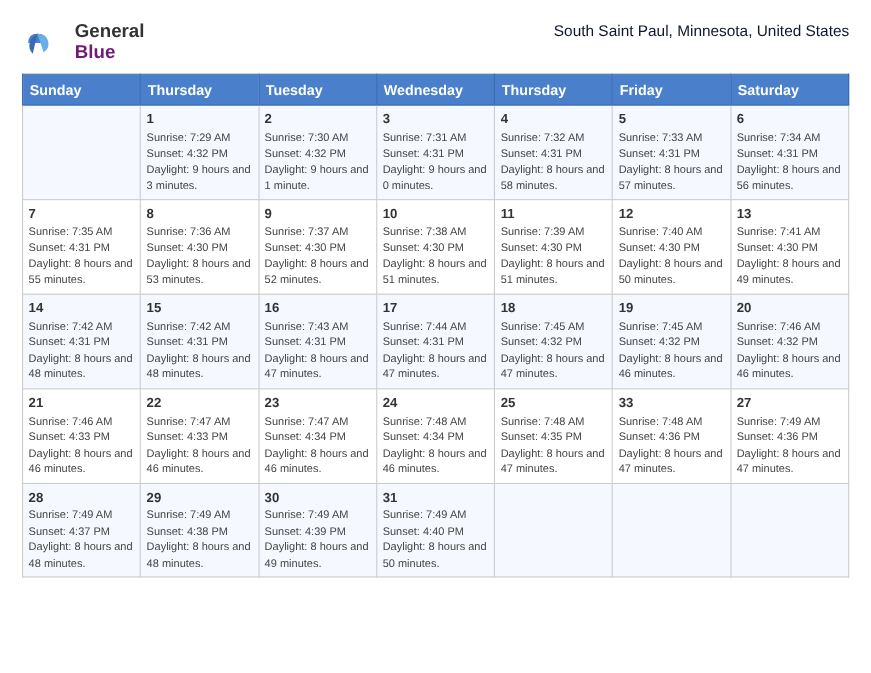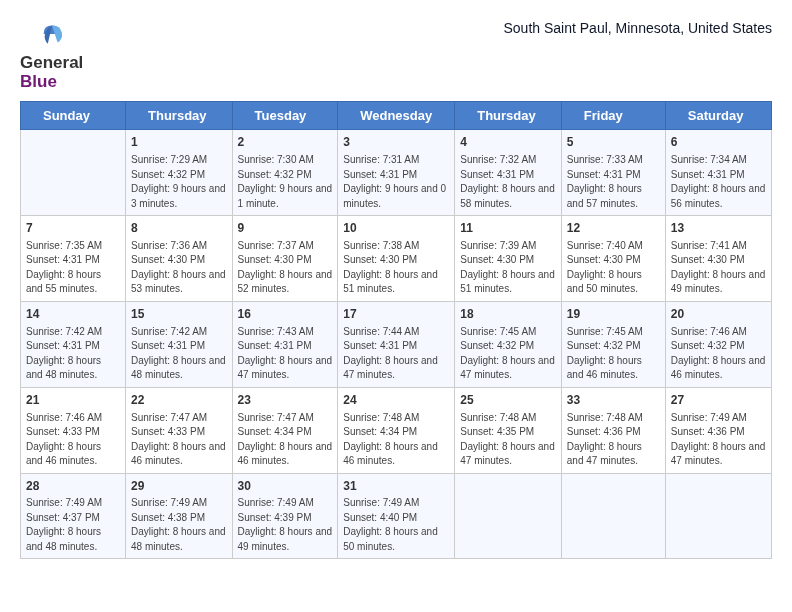--- a/index.html
+++ b/index.html
@@ -12,22 +12,21 @@
     }
     .header {
       display: flex;
       justify-content: space-between;
       align-items: flex-start;
       margin-bottom: 10px;
     }
     .logo {
       display: flex;
       align-items: center;
-      gap: 6px;
-      flex-direction: column;
+      gap: 20px;
     }
     .logo-icon {
       width: 28px;
       height: 28px;
     }
     .title-block {
       text-align: right;
     }
     .main-title {
       font-size: 32px;
@@ -40,21 +39,21 @@
     }
     table {
       width: 100%;
       border-collapse: collapse;
       font-size: 11px;
     }
     thead tr th {
       background-color: #4a7fcb;
       color: #fff;
       text-align: left;
-      padding: 6px 22px;
+      padding: 6px 6px;
       font-size: 13px;
       font-weight: bold;
       border: 1px solid #3a6ab0;
     }
     tbody tr td {
       border: 1px solid #ccc;
       vertical-align: top;
       padding: 4px 5px;
       height: 80px;
       width: 107px;

